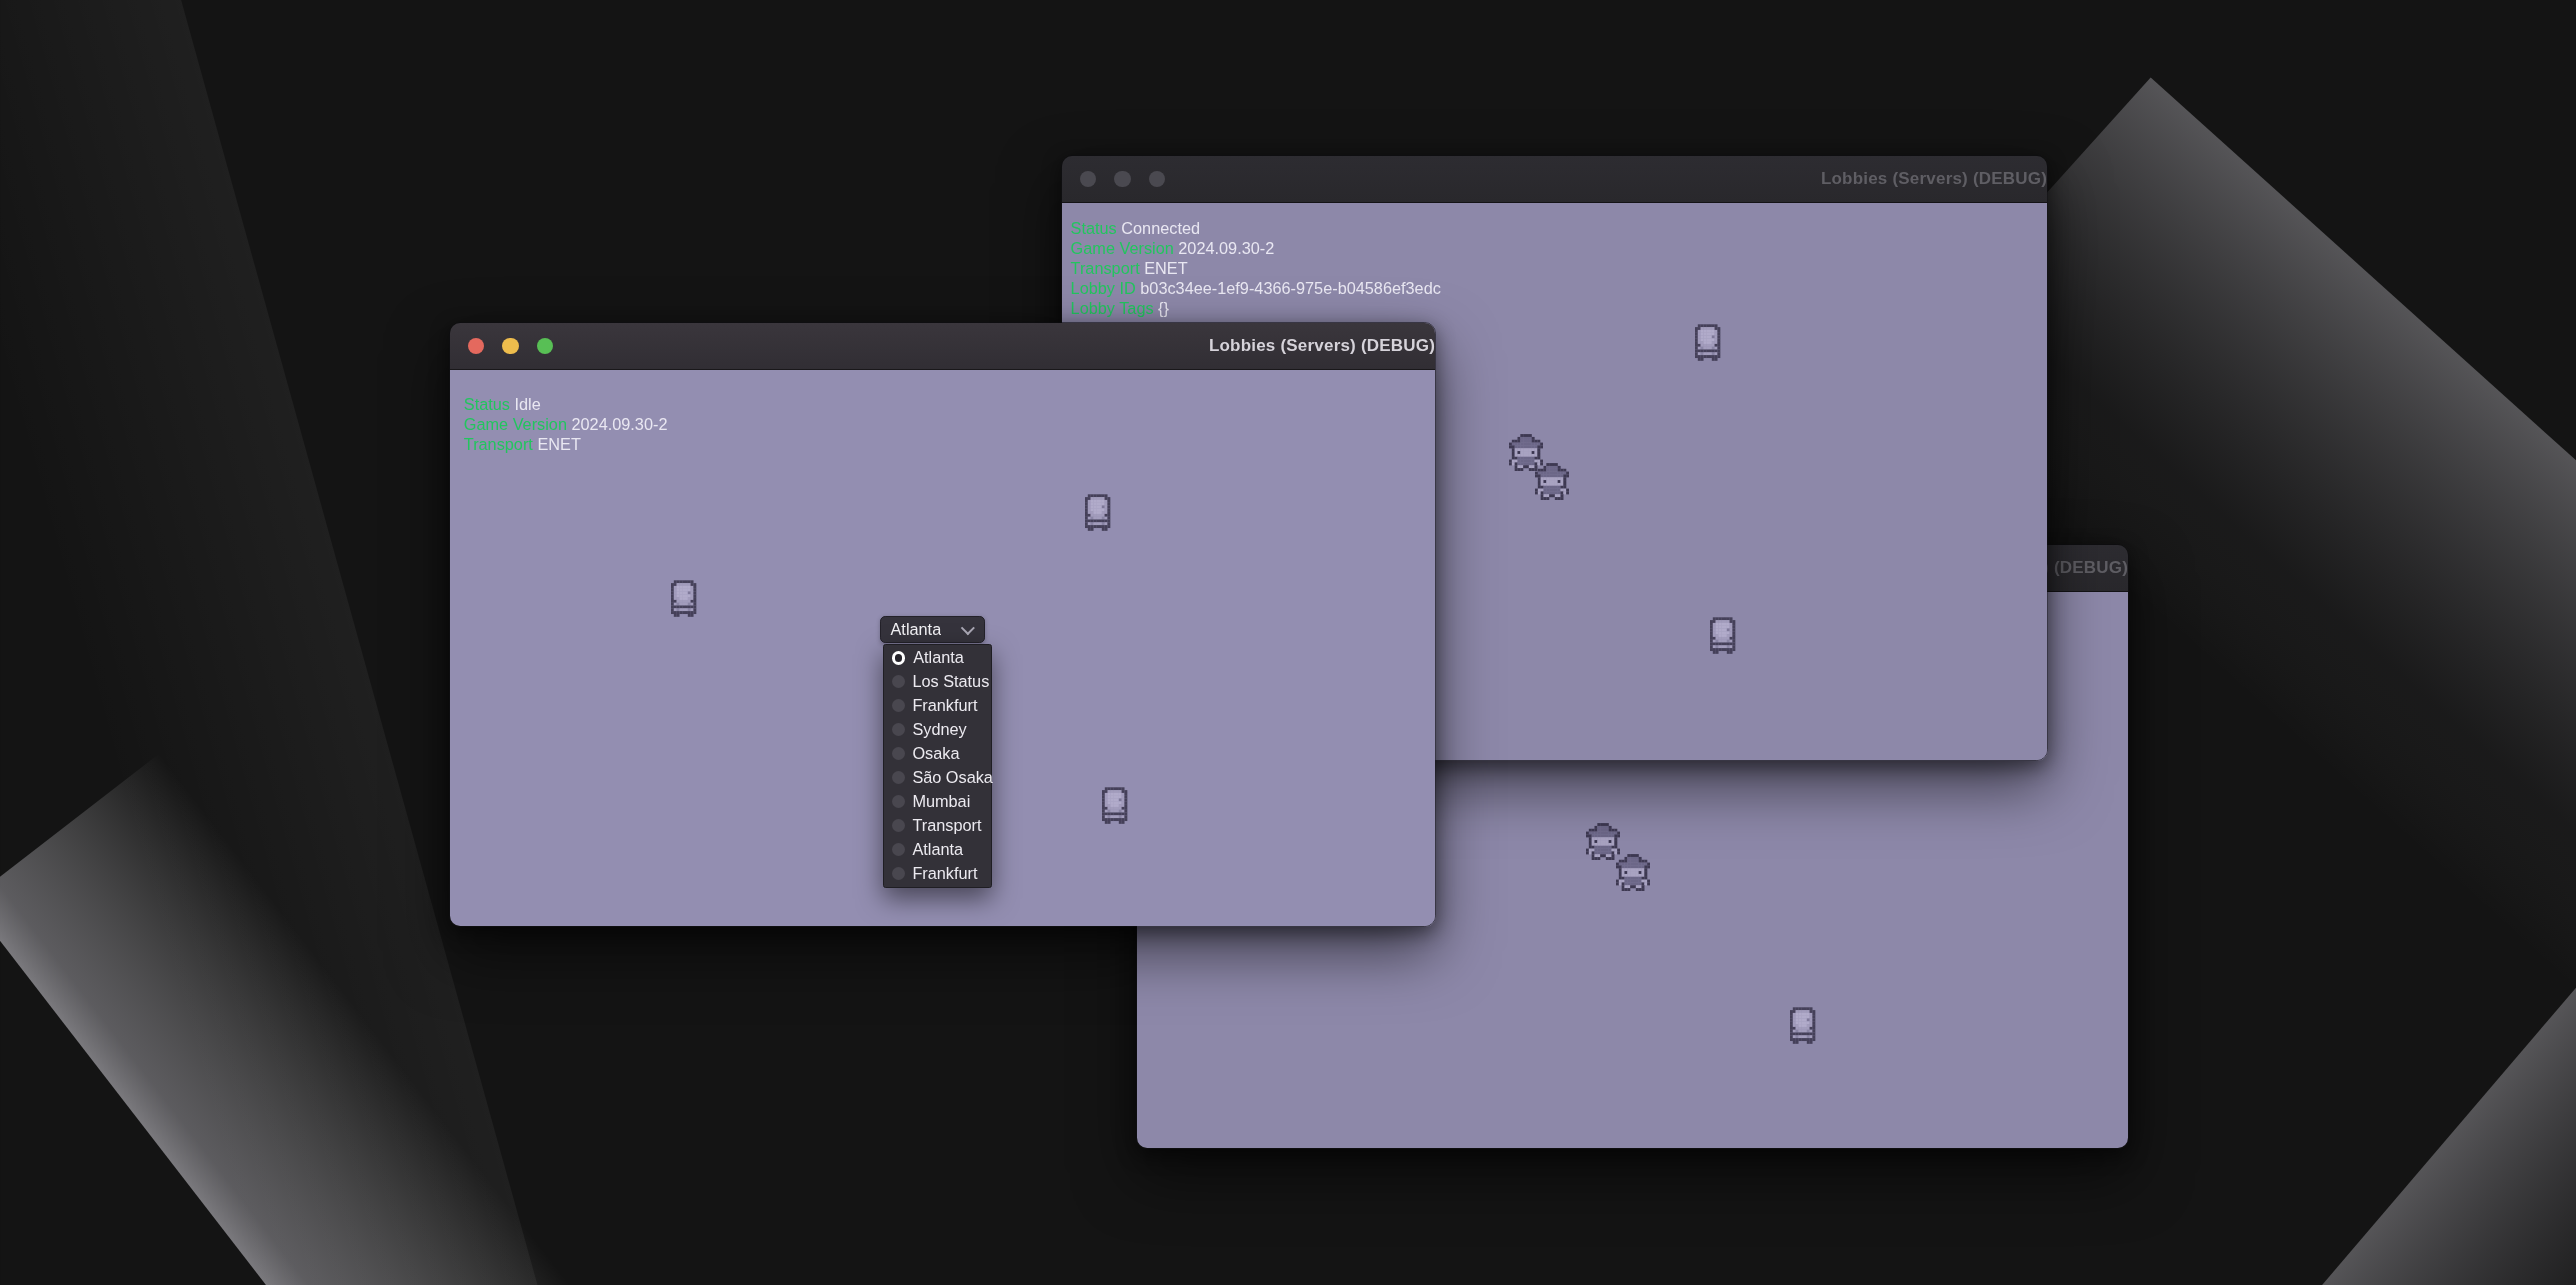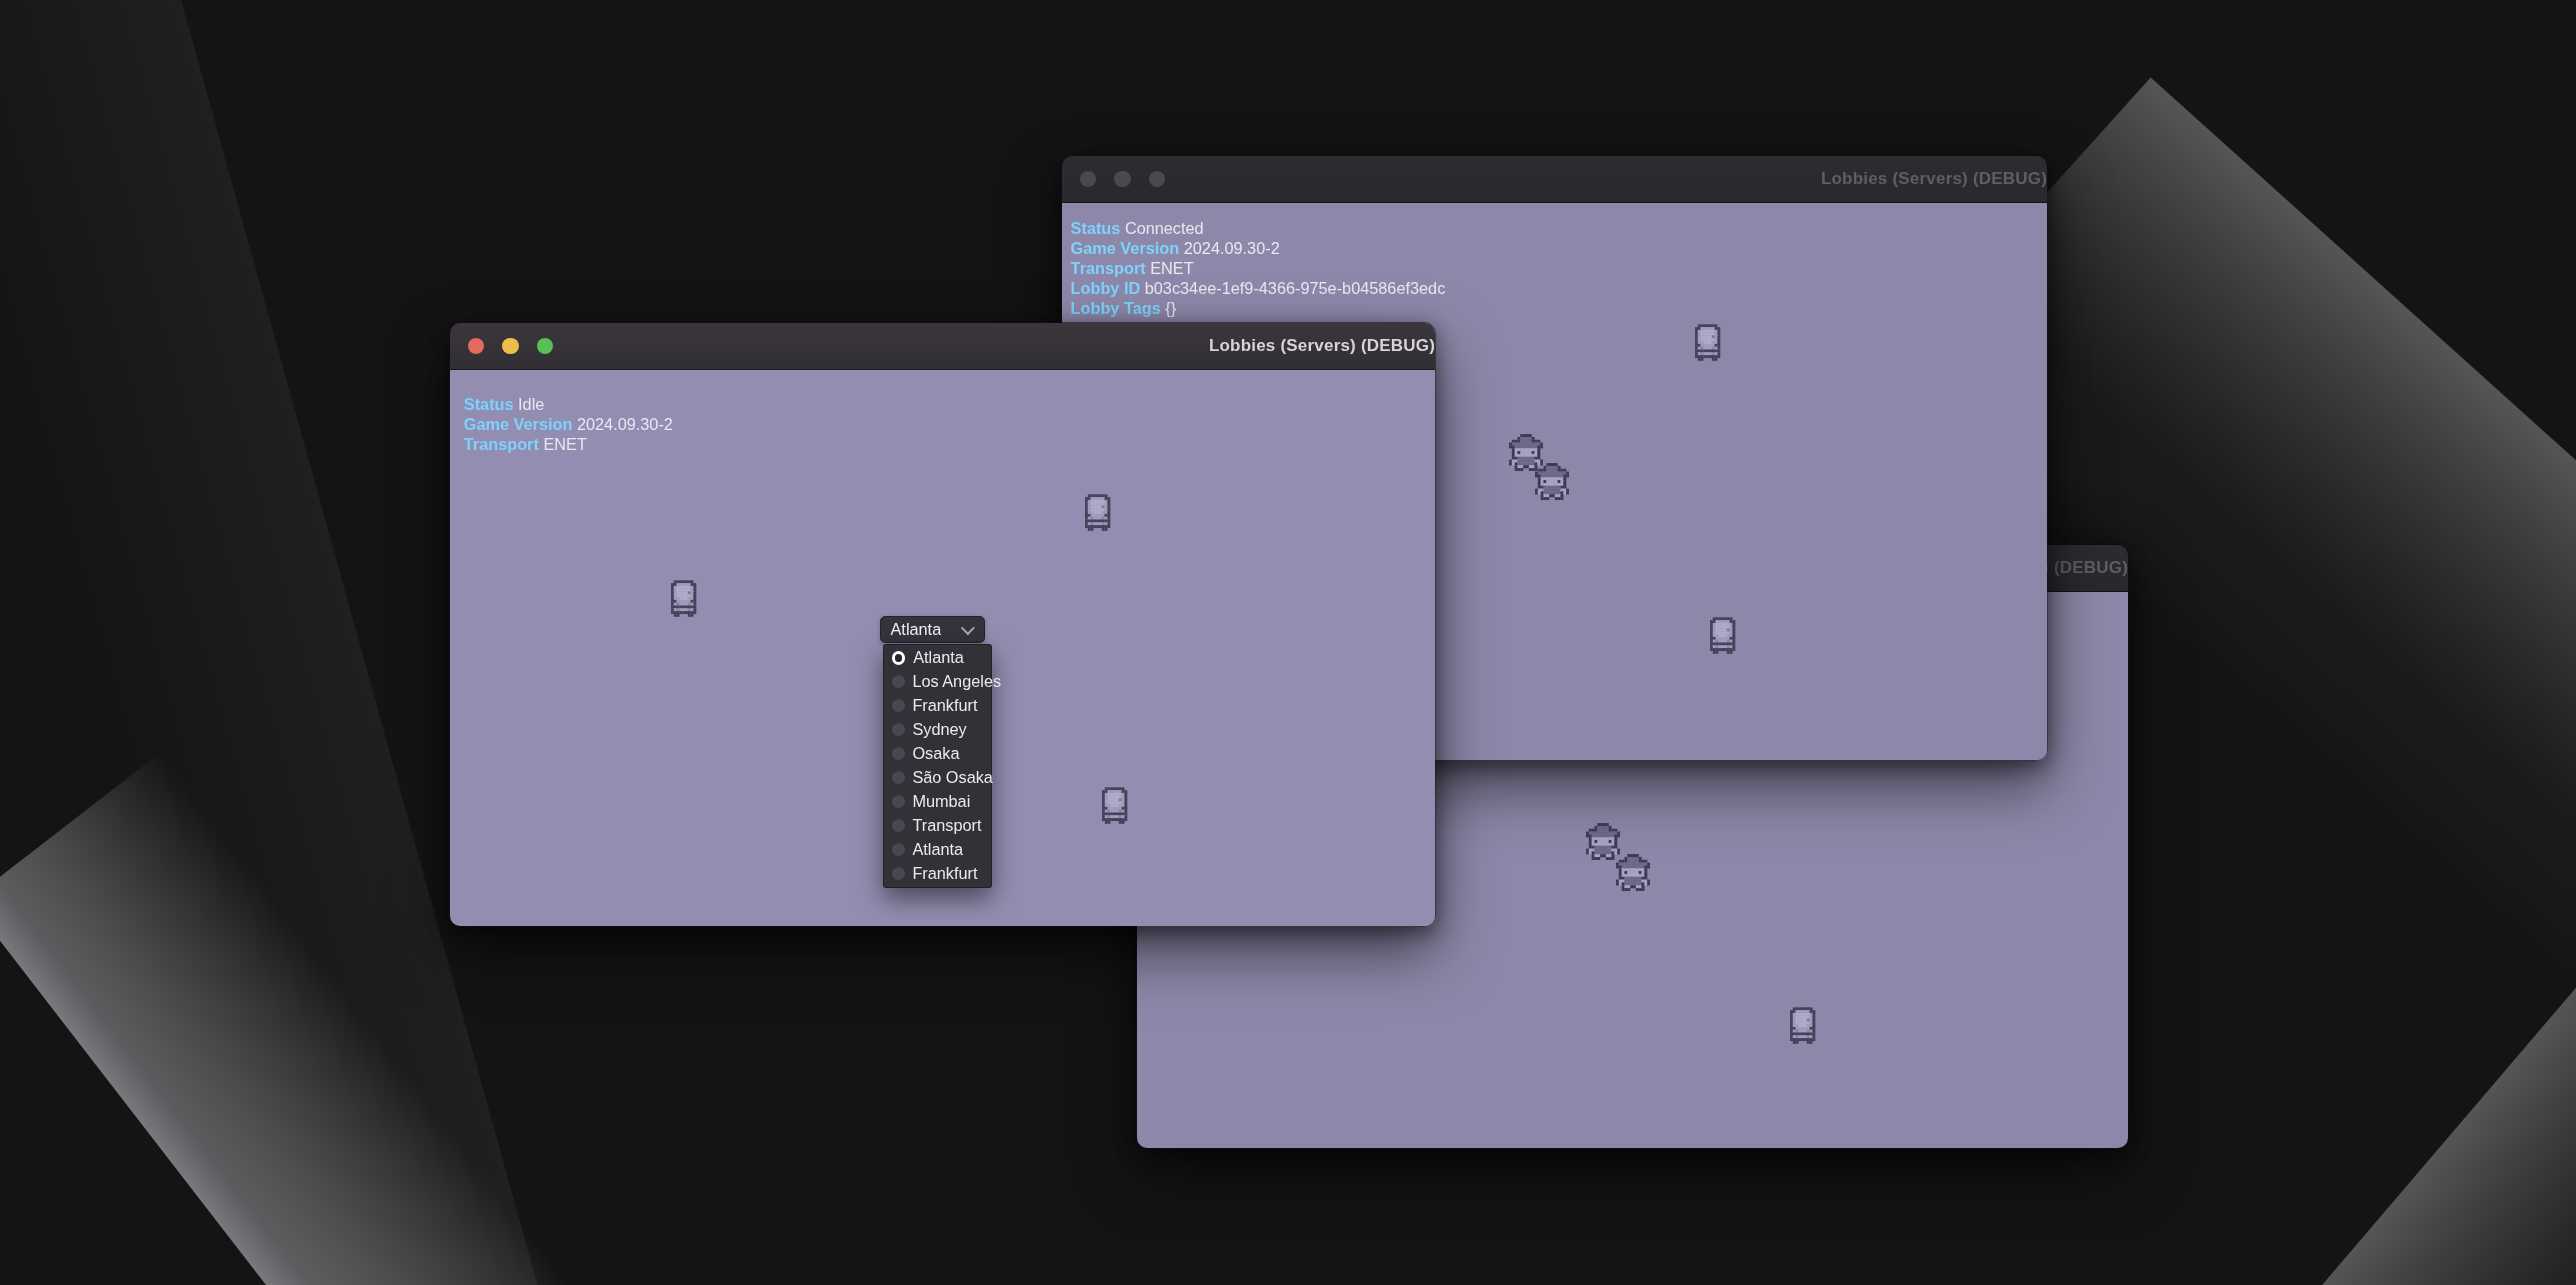--- a/index.html
+++ b/index.html
@@ -26,21 +26,21 @@
 
   .lights{position:absolute;left:18px;top:0;height:46px;display:flex;align-items:center;gap:18px;}
   .light{width:16.3px;height:16.3px;border-radius:50%;}
   .focused .light.red{background:#e4695e;}
   .focused .light.yellow{background:#eebd4d;}
   .focused .light.green{background:#58bf55;}
   .unfocused .light{background:#4a4950;}
 
   
   .status{position:absolute;font-size:16.3px;line-height:20px;color:#e9e7f2;}
-  .status-line b{color:#7dd3fc;font-weight:bold;}
+  .status-line b{color:#22c55e;font-weight:normal;}
 
   
   .entity-layer{position:absolute;inset:0;}
   .sprite{position:absolute;image-rendering:pixelated;}
 
   
   .select{position:absolute;background:#35333c;border:1.7px solid #232129;border-radius:5.2px;
           box-sizing:border-box;display:flex;align-items:center;justify-content:space-between;
           box-shadow:0 1.7px 4.3px rgba(0,0,0,.25);}
   .select-label{color:#f2f1f5;font-size:16.3px;padding-left:9.5px;
@@ -1314,21 +1314,21 @@
       <span class="chevron"></span>
     </div>
 
     <div class="menu" style="left:433px;top:321px;width:109px;">
         <div class="menu-item">
           <span class="radio on"></span>
           <span class="menu-label">Atlanta</span>
         </div>
         <div class="menu-item">
           <span class="radio"></span>
-          <span class="menu-label">Los Angeles</span>
+          <span class="menu-label">Los Status</span>
         </div>
         <div class="menu-item">
           <span class="radio"></span>
           <span class="menu-label">Frankfurt</span>
         </div>
         <div class="menu-item">
           <span class="radio"></span>
           <span class="menu-label">Sydney</span>
         </div>
         <div class="menu-item">

